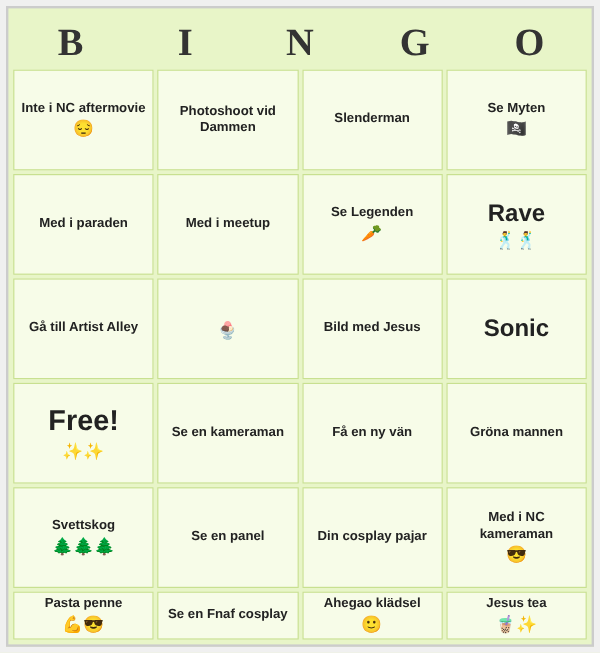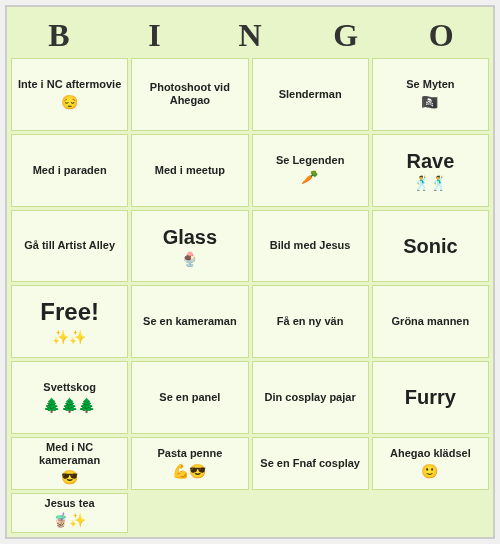--- a/index.html
+++ b/index.html
@@ -87,21 +87,21 @@
     <div class="header-letter">N</div>
     <div class="header-letter">G</div>
     <div class="header-letter">O</div>
   </div>
   <div class="grid" id="grid">
       <div class="cell">
         <span class="cell-text">Inte i NC aftermovie</span>
         <span class="emoji">😔</span>
       </div>
       <div class="cell">
-        <span class="cell-text">Photoshoot vid Ahegao</span>
+        <span class="cell-text">Photoshoot vid Dammen</span>
       </div>
       <div class="cell">
         <span class="cell-text">Slenderman</span>
       </div>
       <div class="cell">
         <span class="cell-text">Se Myten</span>
         <span class="emoji">🏴‍☠️</span>
       </div>
       <div class="cell">
         <span class="cell-text">Med i paraden</span>
@@ -114,21 +114,20 @@
         <span class="emoji">🥕</span>
       </div>
       <div class="cell">
         <span class="cell-text cell-large">Rave</span>
         <span class="emoji">🕺🕺</span>
       </div>
       <div class="cell">
         <span class="cell-text">Gå till Artist Alley</span>
       </div>
       <div class="cell">
-        <span class="cell-text cell-large">Glass</span>
         <span class="emoji">🍨</span>
       </div>
       <div class="cell">
         <span class="cell-text">Bild med Jesus</span>
       </div>
       <div class="cell">
         <span class="cell-text cell-large">Sonic</span>
       </div>
       <div class="cell free">
         <span class="cell-text cell-free-text">Free!</span>
@@ -147,23 +146,20 @@
         <span class="cell-text">Svettskog</span>
         <span class="emoji">🌲🌲🌲</span>
       </div>
       <div class="cell">
         <span class="cell-text">Se en panel</span>
       </div>
       <div class="cell">
         <span class="cell-text">Din cosplay pajar</span>
       </div>
       <div class="cell">
-        <span class="cell-text cell-large">Furry</span>
-      </div>
-      <div class="cell">
         <span class="cell-text">Med i NC kameraman</span>
         <span class="emoji">😎</span>
       </div>
       <div class="cell">
         <span class="cell-text">Pasta penne</span>
         <span class="emoji">💪😎</span>
       </div>
       <div class="cell">
         <span class="cell-text">Se en Fnaf cosplay</span>
       </div>

